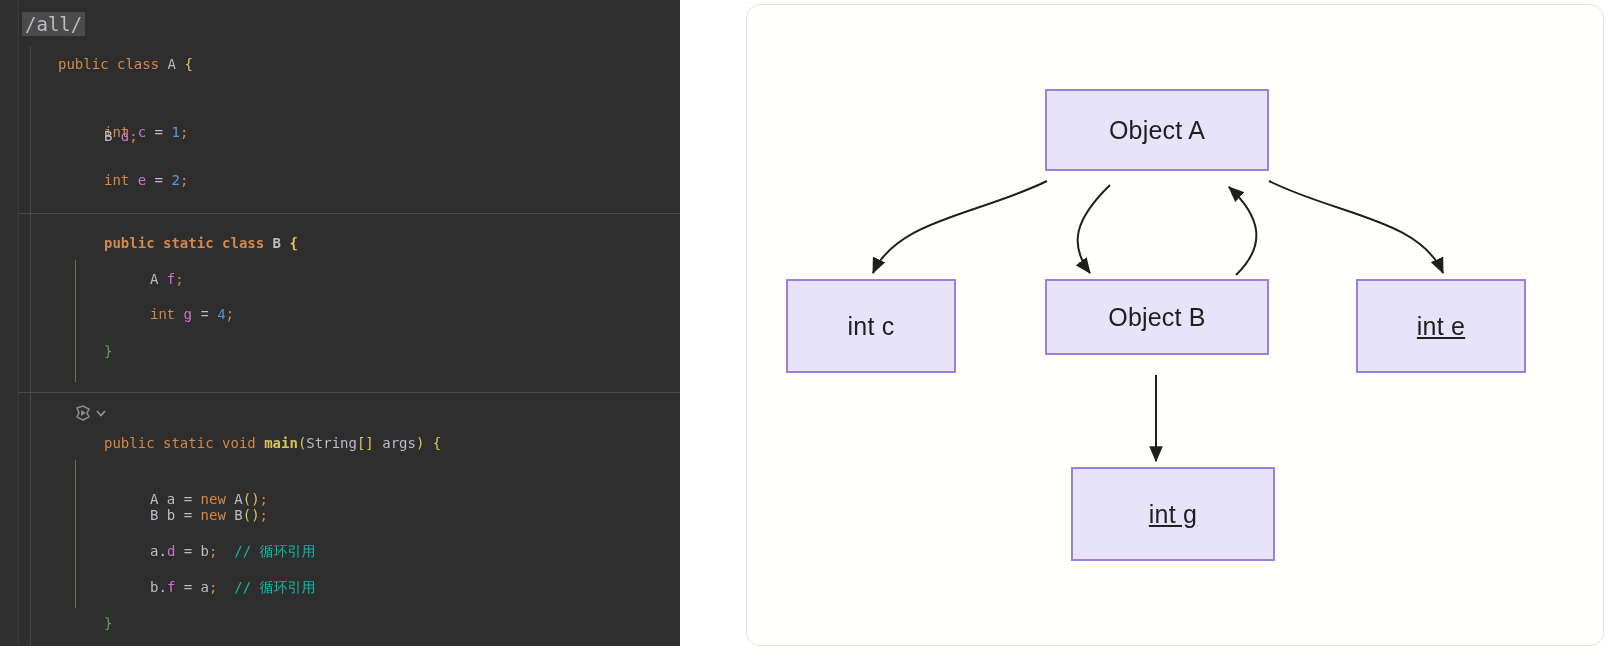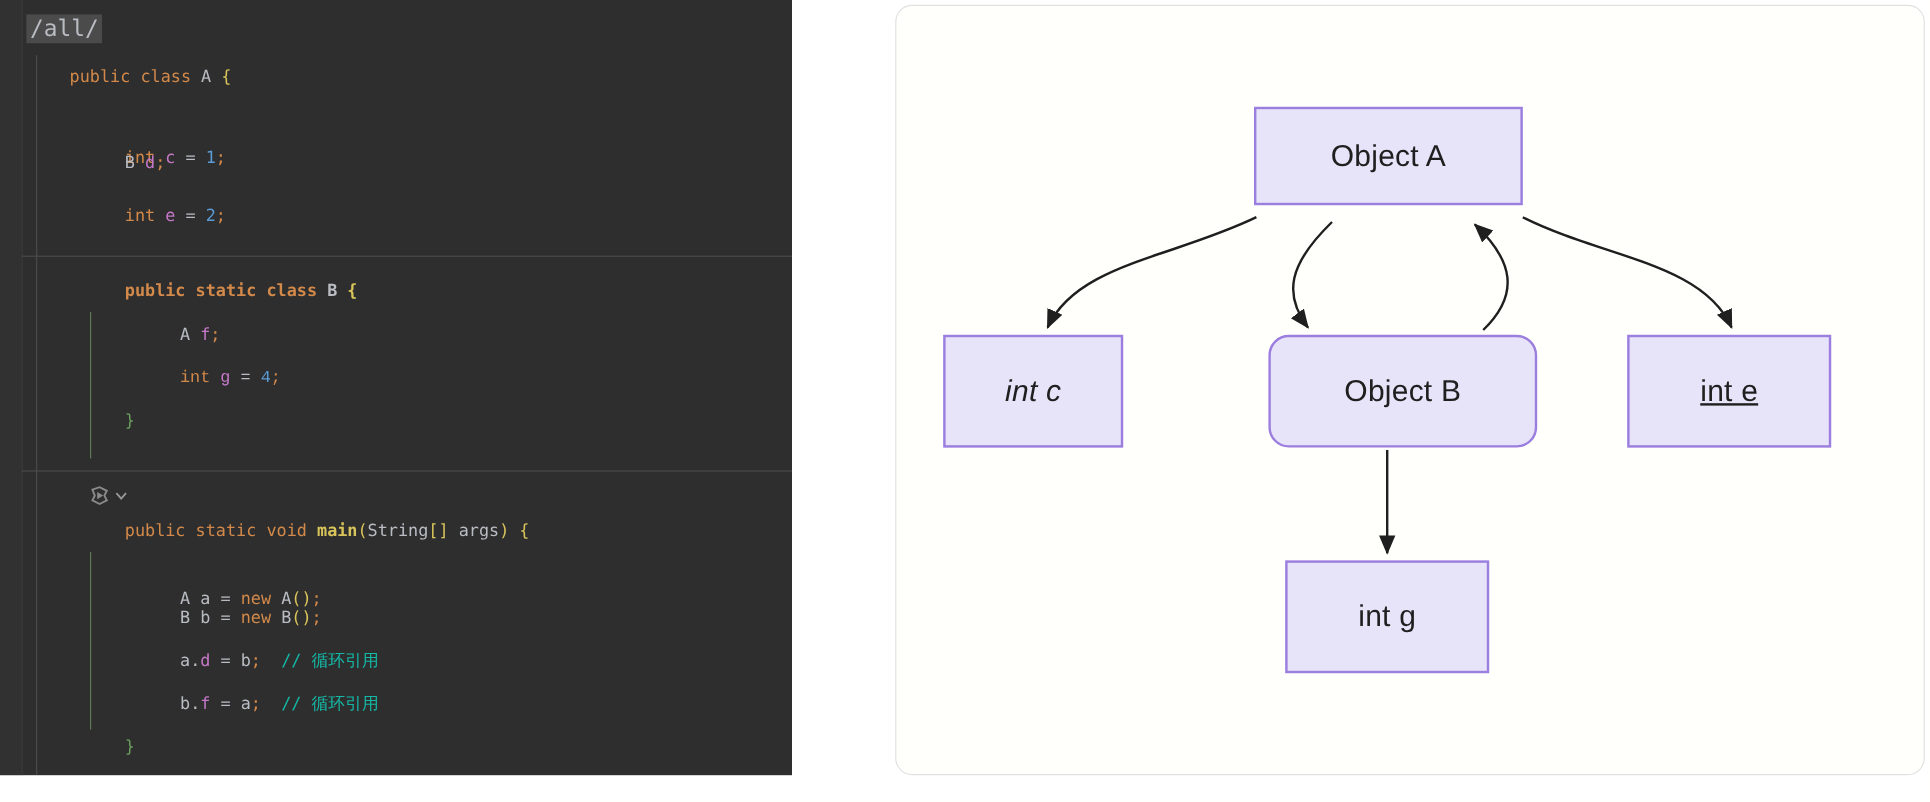--- a/index.html
+++ b/index.html
@@ -8,20 +8,21 @@
     background:#ffffff;
     font-family:"Liberation Sans",sans-serif;
     overflow:hidden;
     position:relative;
   }
   
   #code-panel{
     position:absolute;left:0;top:0;width:660px;height:646px;
     background:#2e2e2e;
     overflow:hidden;
+    padding-left:20px;
   }
   #code-gutter{
     position:absolute;left:0;top:0;width:18px;height:100%;
     background:#313131;
     border-right:1px solid #3a3a3a;
   }
   .code-line{
     position:absolute;left:18px;
     height:36px;line-height:36px;
     font-family:"DejaVu Sans Mono","Liberation Mono",monospace;
@@ -142,25 +143,25 @@
     <path d="M 489,270 C 520,240 514,212 482,182" fill="none" stroke="#1f1f1f" stroke-width="2" marker-end="url(#arrowhead)"></path>
 
     <path d="M 522,176 C 590,210 672,214 696,268" fill="none" stroke="#1f1f1f" stroke-width="2" marker-end="url(#arrowhead)"></path>
 
     <path d="M 409,370 L 409,456" fill="none" stroke="#1f1f1f" stroke-width="2" marker-end="url(#arrowhead)"></path>
   </svg>
 
   <div class="node-box" style="left:298px;top:84px;width:224px;height:82px;">
     <span>Object A</span>
   </div>
-  <div class="node-box" style="left:39px;top:274px;width:150px;height:94px;font-style:italic;">
+  <div class="node-box" style="left:39px;top:274px;width:170px;height:94px;">
     <span>int c</span>
   </div>
-  <div class="node-box" style="left:310px;top:274px;width:224px;height:94px;border-radius:17px;">
+  <div class="node-box" style="left:298px;top:274px;width:224px;height:76px;">
     <span>Object B</span>
   </div>
   <div class="node-box" style="left:609px;top:274px;width:170px;height:94px;text-decoration:underline;">
     <span>int e</span>
   </div>
-  <div class="node-box" style="left:324px;top:462px;width:170px;height:94px;">
+  <div class="node-box" style="left:324px;top:462px;width:204px;height:94px;text-decoration:underline;">
     <span>int g</span>
   </div>
 </div>
 
 </body></html>

